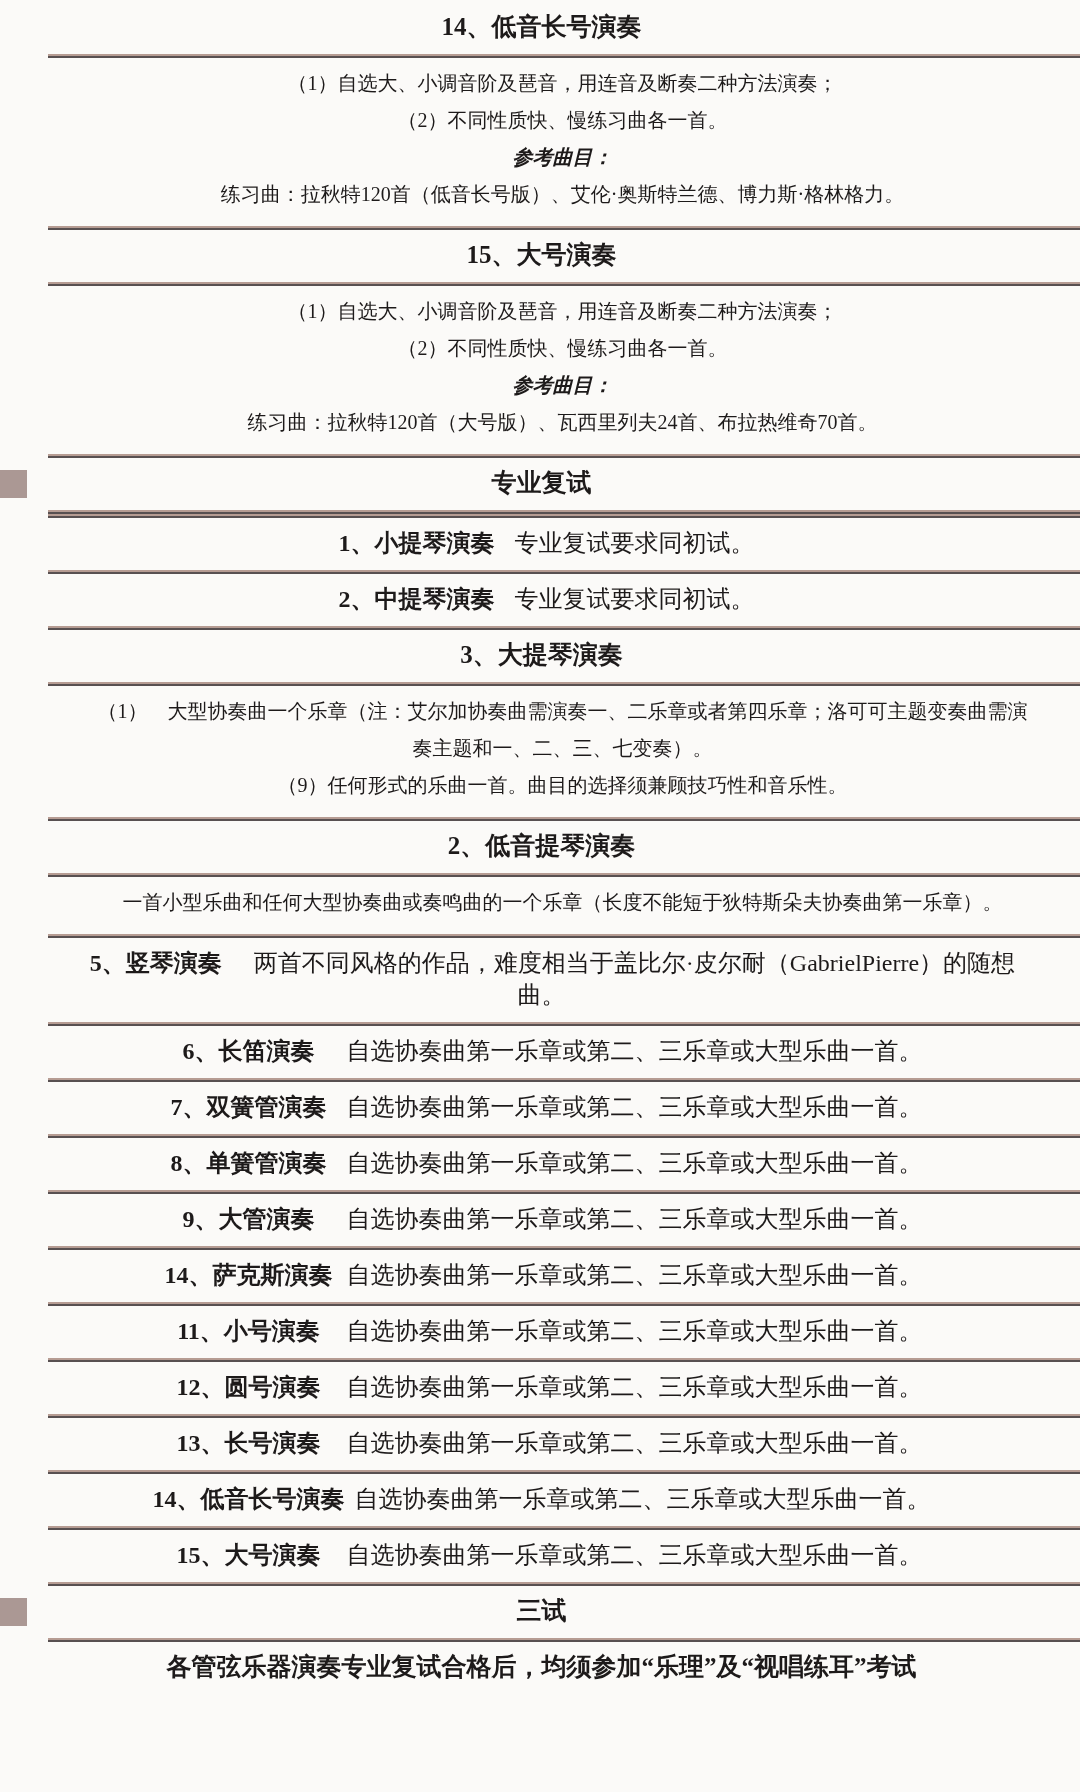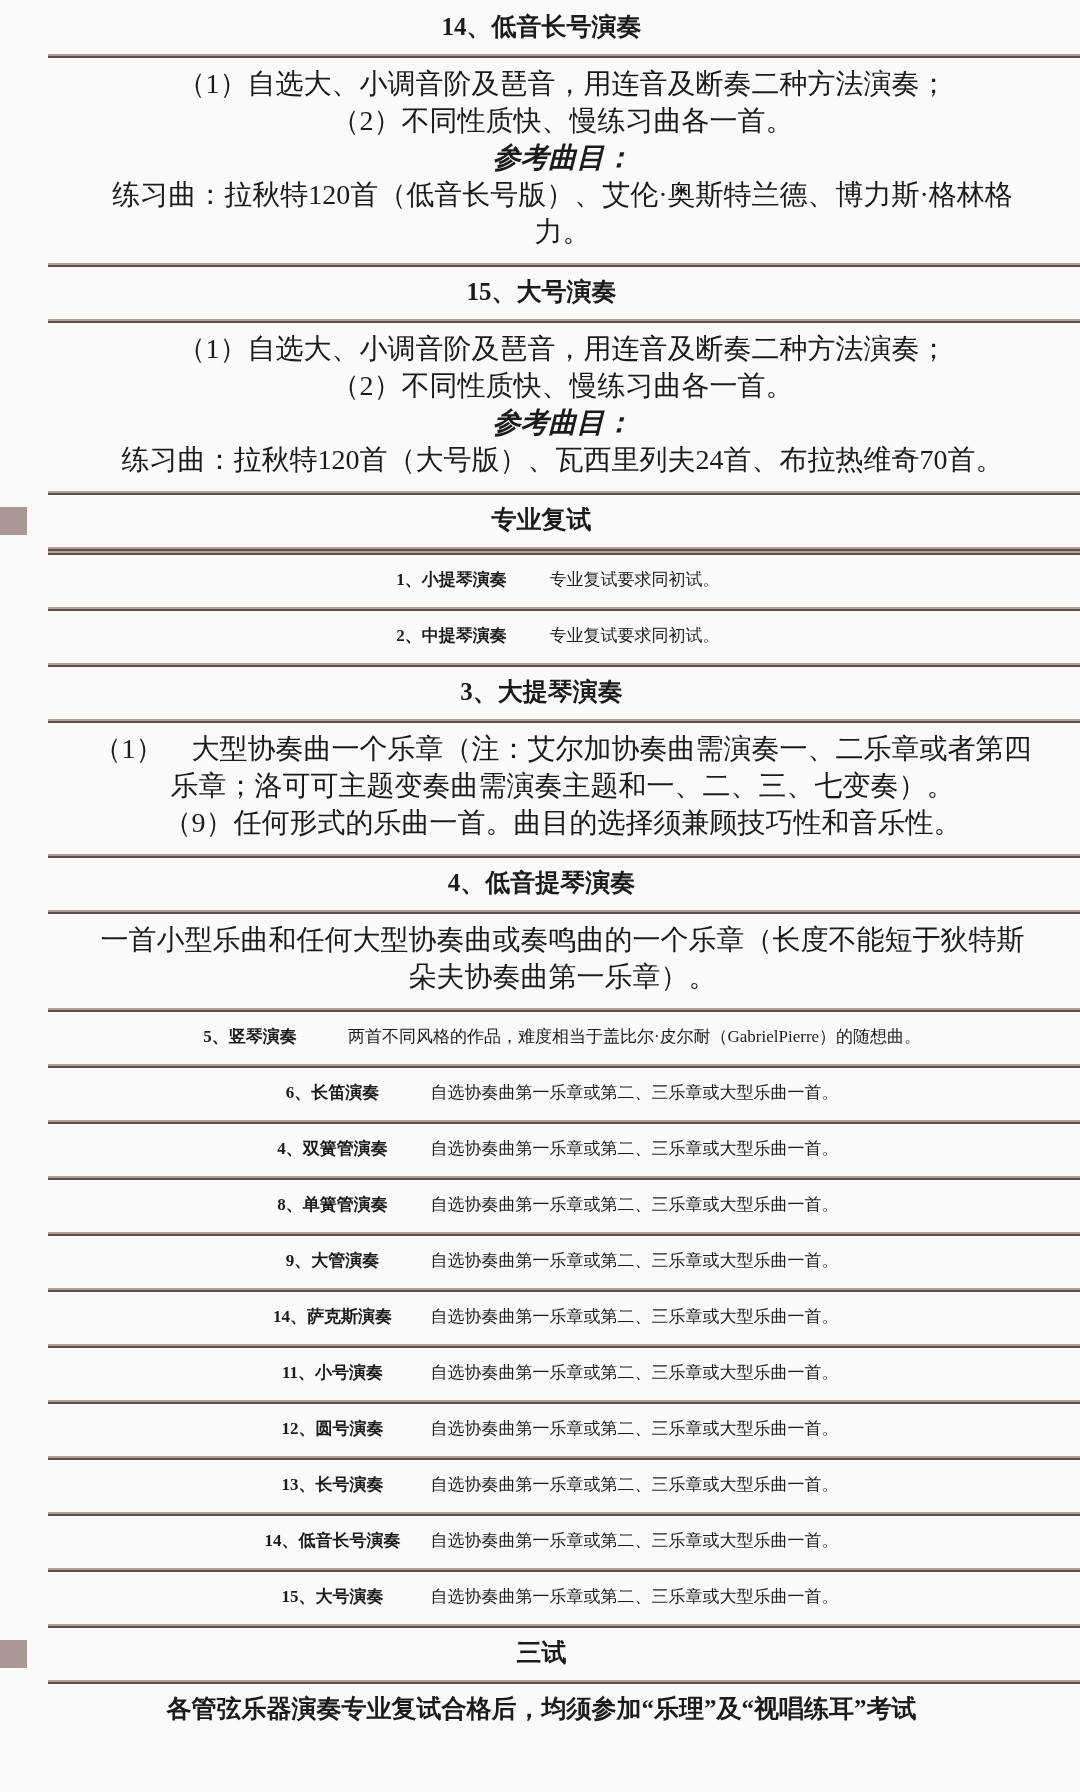--- a/index.html
+++ b/index.html
@@ -24,27 +24,27 @@
   }
 
   .rule {
     height: 4px;
     background: linear-gradient(
       to bottom,
       var(--rule-top, #b69c93) 0, var(--rule-top, #b69c93) 2px,
       var(--rule-bottom, #585051) 2px, var(--rule-bottom, #585051) 4px);
   }
 
-  .row.body { padding: 7px 45px 13px 0; font-size: 28px; }
+  .row.body { padding: 7px 45px 13px 0; font-size: 20px; }
   .body-line { line-height: 37px; }
   .body-line.indent { padding-left: 42px; }
   .body-line.indent-bold { padding-left: 42px; font-weight: bold; font-style: italic; }
   .body-line.flush { padding-left: 0; }
 
-  .row.item { padding: 9px 45px 11px 0; font-size: 17px; line-height: 32px; }
+  .row.item { padding: 9px 45px 11px 0; font-size: 24px; line-height: 32px; }
   .item-label { font-weight: bold; display: inline-block; vertical-align: top; }
   .item-label.tab { min-width: 176px; }
   .item-desc { margin-left: 10px; }
 </style>
 </head>
 <body>
 
 <main class="page">
     <div class="row heading">
       <div class="heading-text">14、低音长号演奏</div>
@@ -81,32 +81,32 @@
     <div class="row heading">
       <div class="heading-text">3、大提琴演奏</div>
     </div>
     <div class="rule"></div>
     <div class="row body">
       <div class="body-line indent">（1）　大型协奏曲一个乐章（注：艾尔加协奏曲需演奏一、二乐章或者第四乐章；洛可可主题变奏曲需演奏主题和一、二、三、七变奏）。</div>
       <div class="body-line indent">（9）任何形式的乐曲一首。曲目的选择须兼顾技巧性和音乐性。</div>
     </div>
     <div class="rule"></div>
     <div class="row heading">
-      <div class="heading-text">4、低音提琴演奏</div>
+      <div class="heading-text">2、低音提琴演奏</div>
     </div>
     <div class="rule"></div>
     <div class="row body">
       <div class="body-line indent">一首小型乐曲和任何大型协奏曲或奏鸣曲的一个乐章（长度不能短于狄特斯朵夫协奏曲第一乐章）。</div>
     </div>
     <div class="rule"></div>
     <div class="row item"><span class="item-label tab">5、竖琴演奏</span><span class="item-desc">两首不同风格的作品，难度相当于盖比尔·皮尔耐（GabrielPierre）的随想曲。</span></div>
     <div class="rule"></div>
     <div class="row item"><span class="item-label tab">6、长笛演奏</span><span class="item-desc">自选协奏曲第一乐章或第二、三乐章或大型乐曲一首。</span></div>
     <div class="rule"></div>
-    <div class="row item"><span class="item-label tab">4、双簧管演奏</span><span class="item-desc">自选协奏曲第一乐章或第二、三乐章或大型乐曲一首。</span></div>
+    <div class="row item"><span class="item-label tab">7、双簧管演奏</span><span class="item-desc">自选协奏曲第一乐章或第二、三乐章或大型乐曲一首。</span></div>
     <div class="rule"></div>
     <div class="row item"><span class="item-label tab">8、单簧管演奏</span><span class="item-desc">自选协奏曲第一乐章或第二、三乐章或大型乐曲一首。</span></div>
     <div class="rule"></div>
     <div class="row item"><span class="item-label tab">9、大管演奏</span><span class="item-desc">自选协奏曲第一乐章或第二、三乐章或大型乐曲一首。</span></div>
     <div class="rule"></div>
     <div class="row item"><span class="item-label tab">14、萨克斯演奏</span><span class="item-desc">自选协奏曲第一乐章或第二、三乐章或大型乐曲一首。</span></div>
     <div class="rule"></div>
     <div class="row item"><span class="item-label tab">11、小号演奏</span><span class="item-desc">自选协奏曲第一乐章或第二、三乐章或大型乐曲一首。</span></div>
     <div class="rule"></div>
     <div class="row item"><span class="item-label tab">12、圆号演奏</span><span class="item-desc">自选协奏曲第一乐章或第二、三乐章或大型乐曲一首。</span></div>

